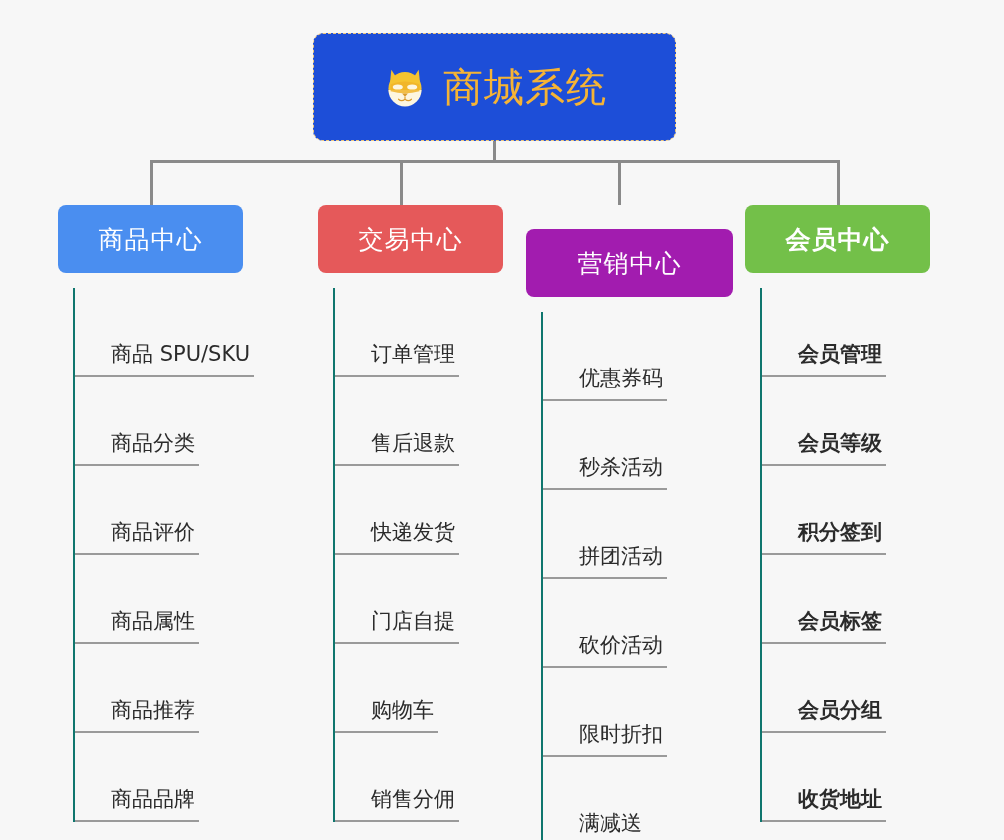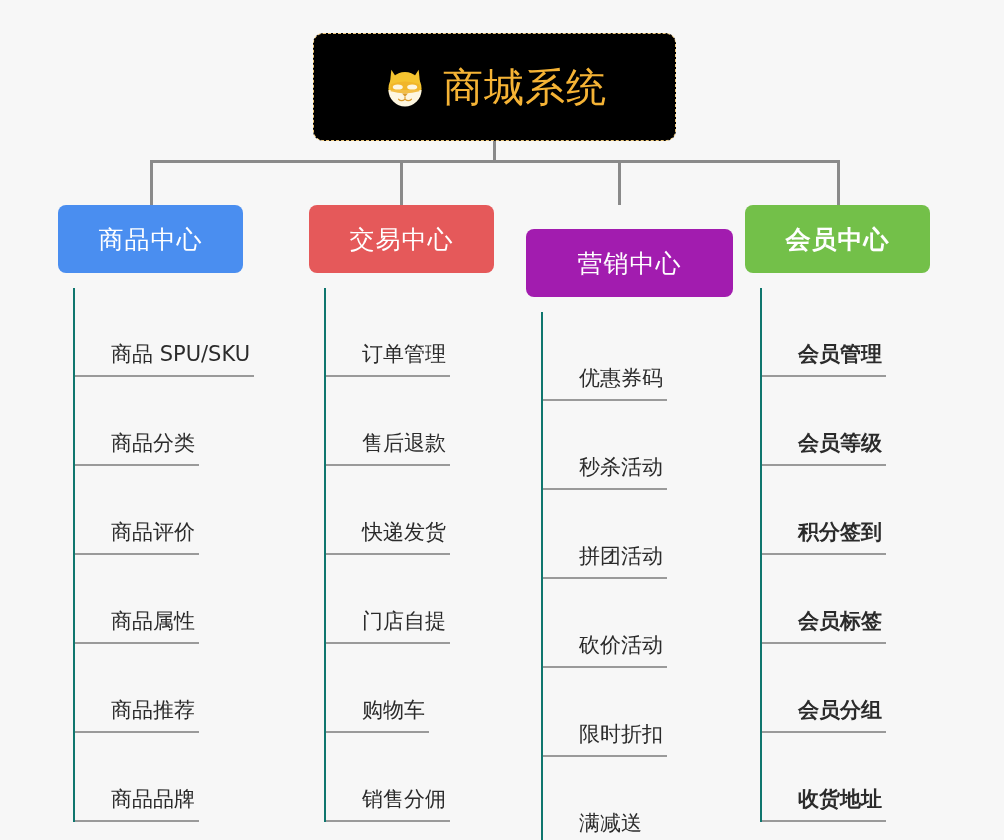--- a/index.html
+++ b/index.html
@@ -21,21 +21,21 @@
   }
 
   
   .root-card {
     position: absolute;
     left: 313px;
     top: 33px;
     width: 363px;
     height: 108px;
     box-sizing: border-box;
-    background: #000000;
+    background: #1d4ed8;
     border: 1px dashed #eec77a;
     border-radius: 10px;
     display: flex;
     align-items: center;
     justify-content: center;
     gap: 15px;
   }
   .root-emoji {
     width: 46px;
     height: 46px;
@@ -76,21 +76,21 @@
   .drop-2 { left: 400px; }
   .drop-3 { left: 618px; }
   .drop-4 { left: 837px; }
 
   
   .column {
     position: absolute;
     top: 205px;
   }
   .col-1 { left: 58px; text-align: center;  }
-  .col-2 { left: 309px; }
+  .col-2 { left: 318px; }
   .col-3 { left: 526px; }
   .col-4 { left: 745px; font-weight: bold; }
 
   .cat-card {
     height: 68px;
     border-radius: 8px;
     display: flex;
     align-items: center;
     justify-content: center;
     color: #ffffff;

